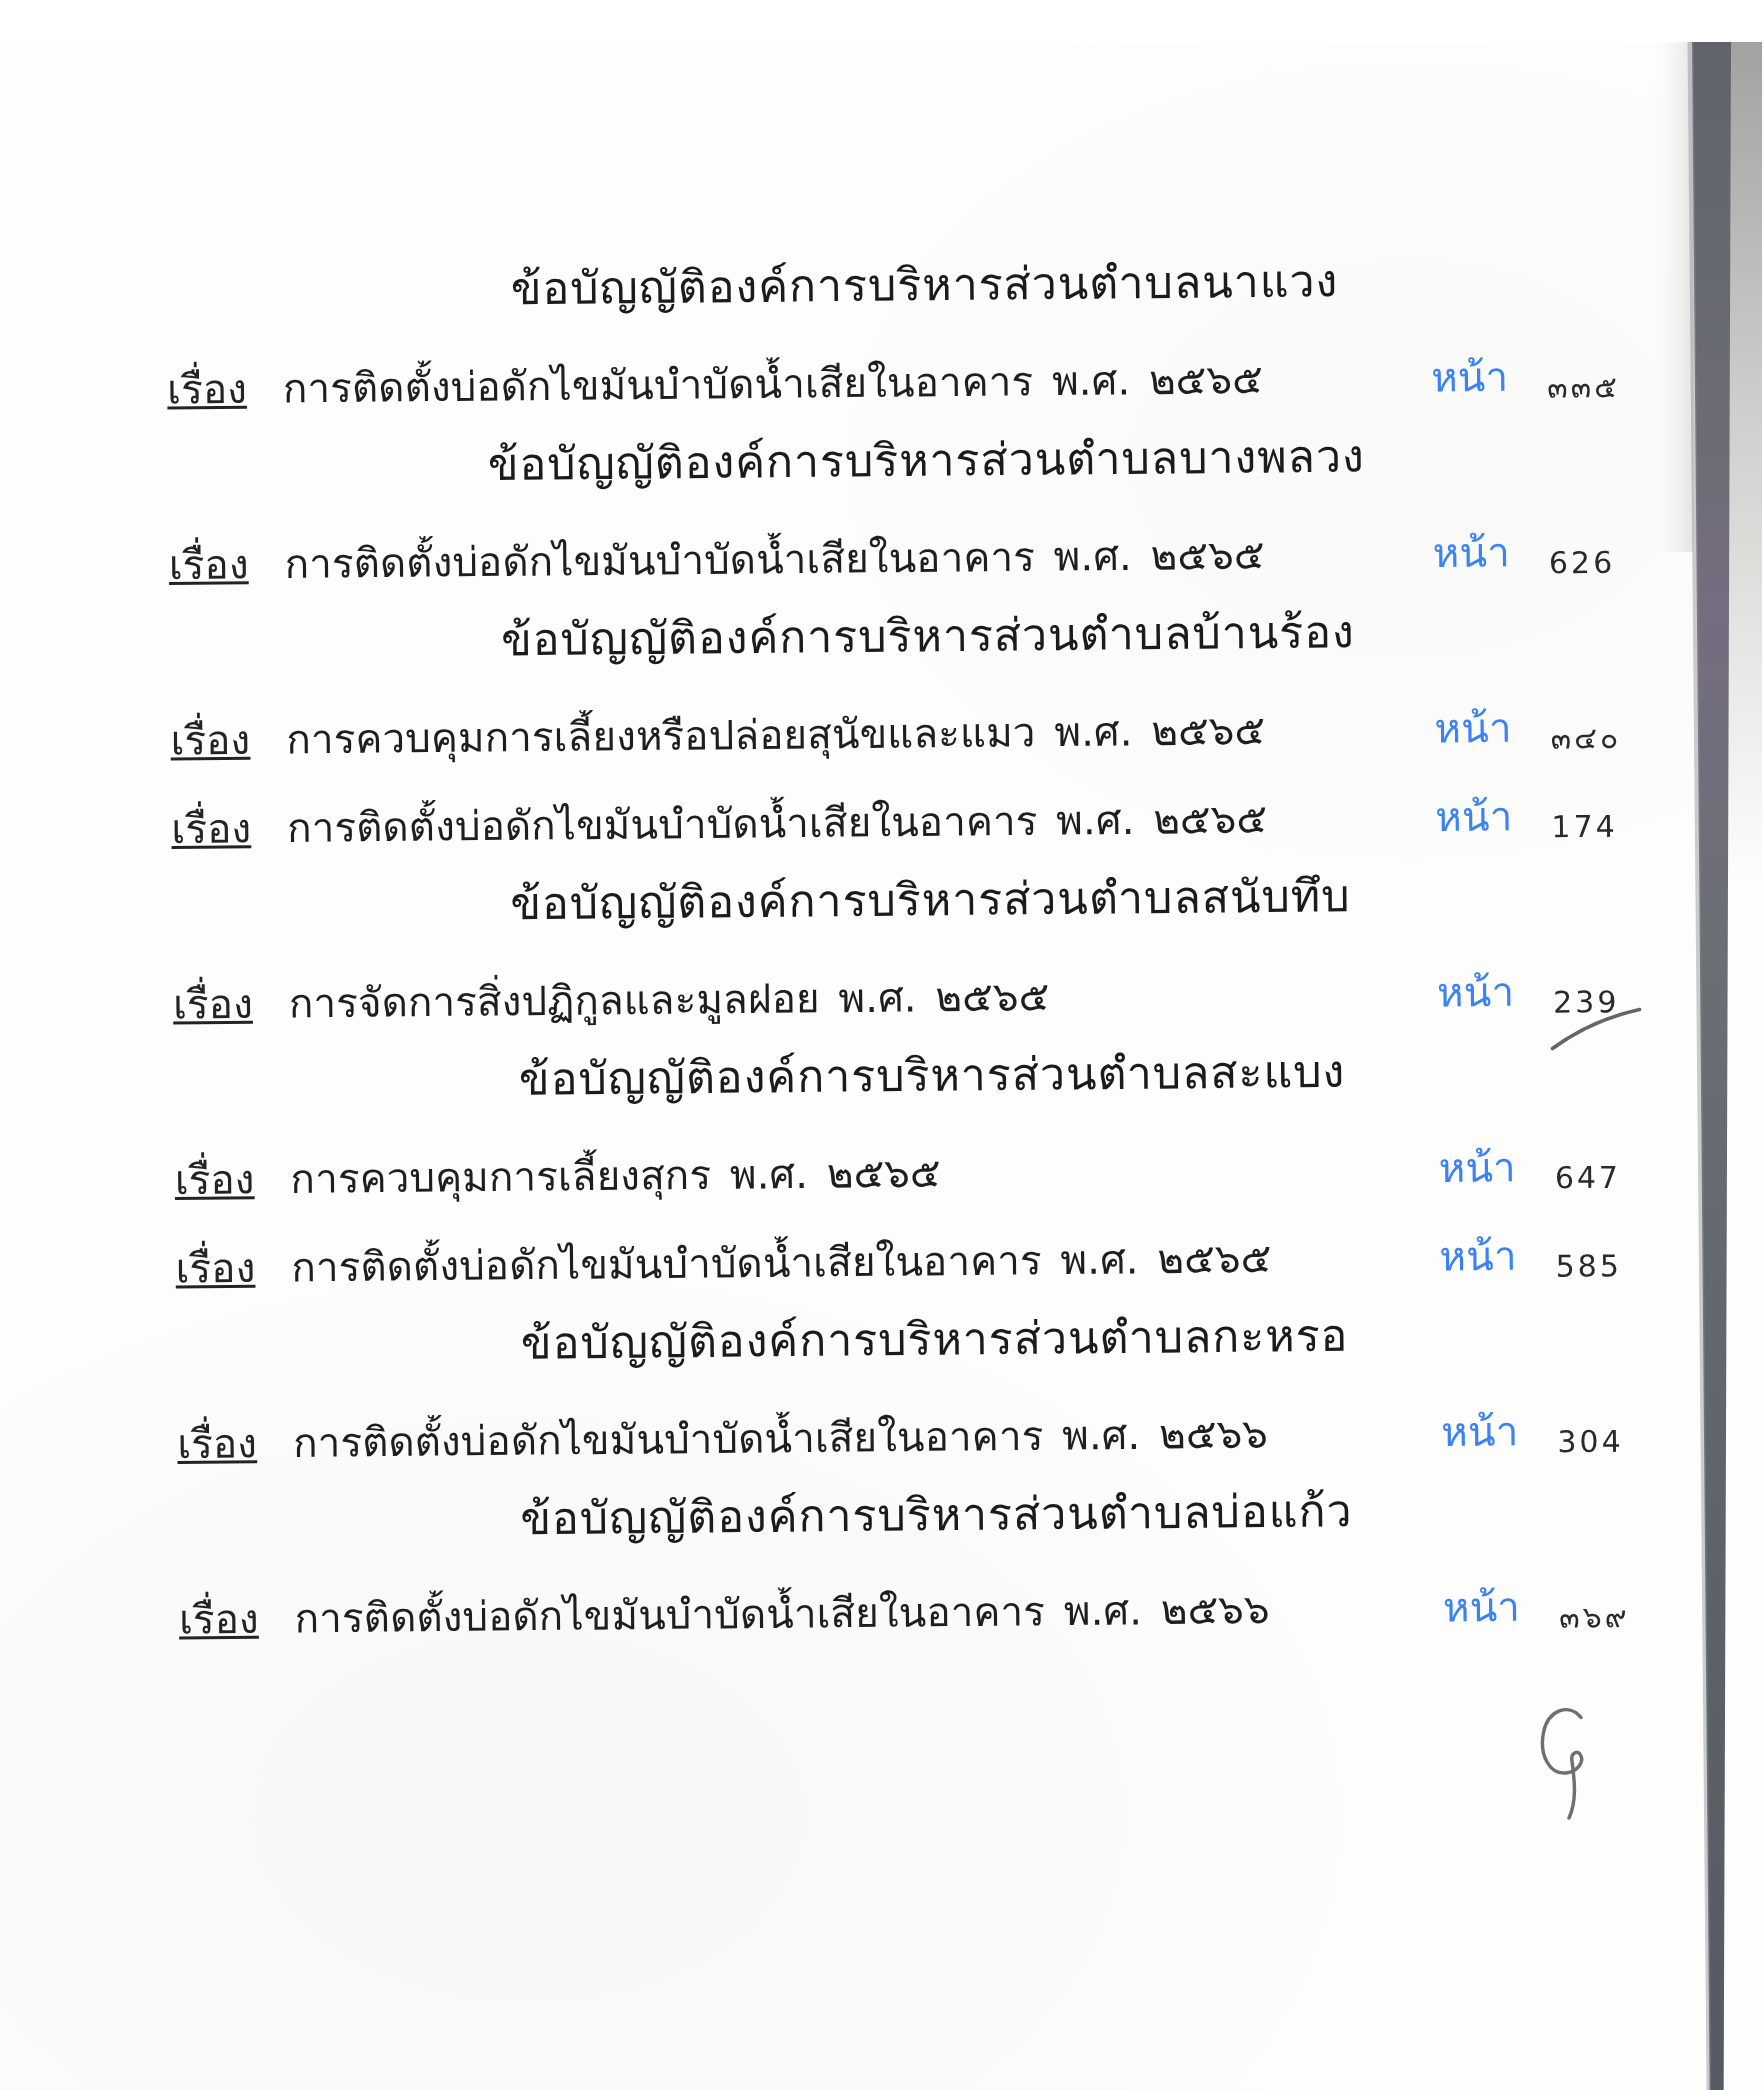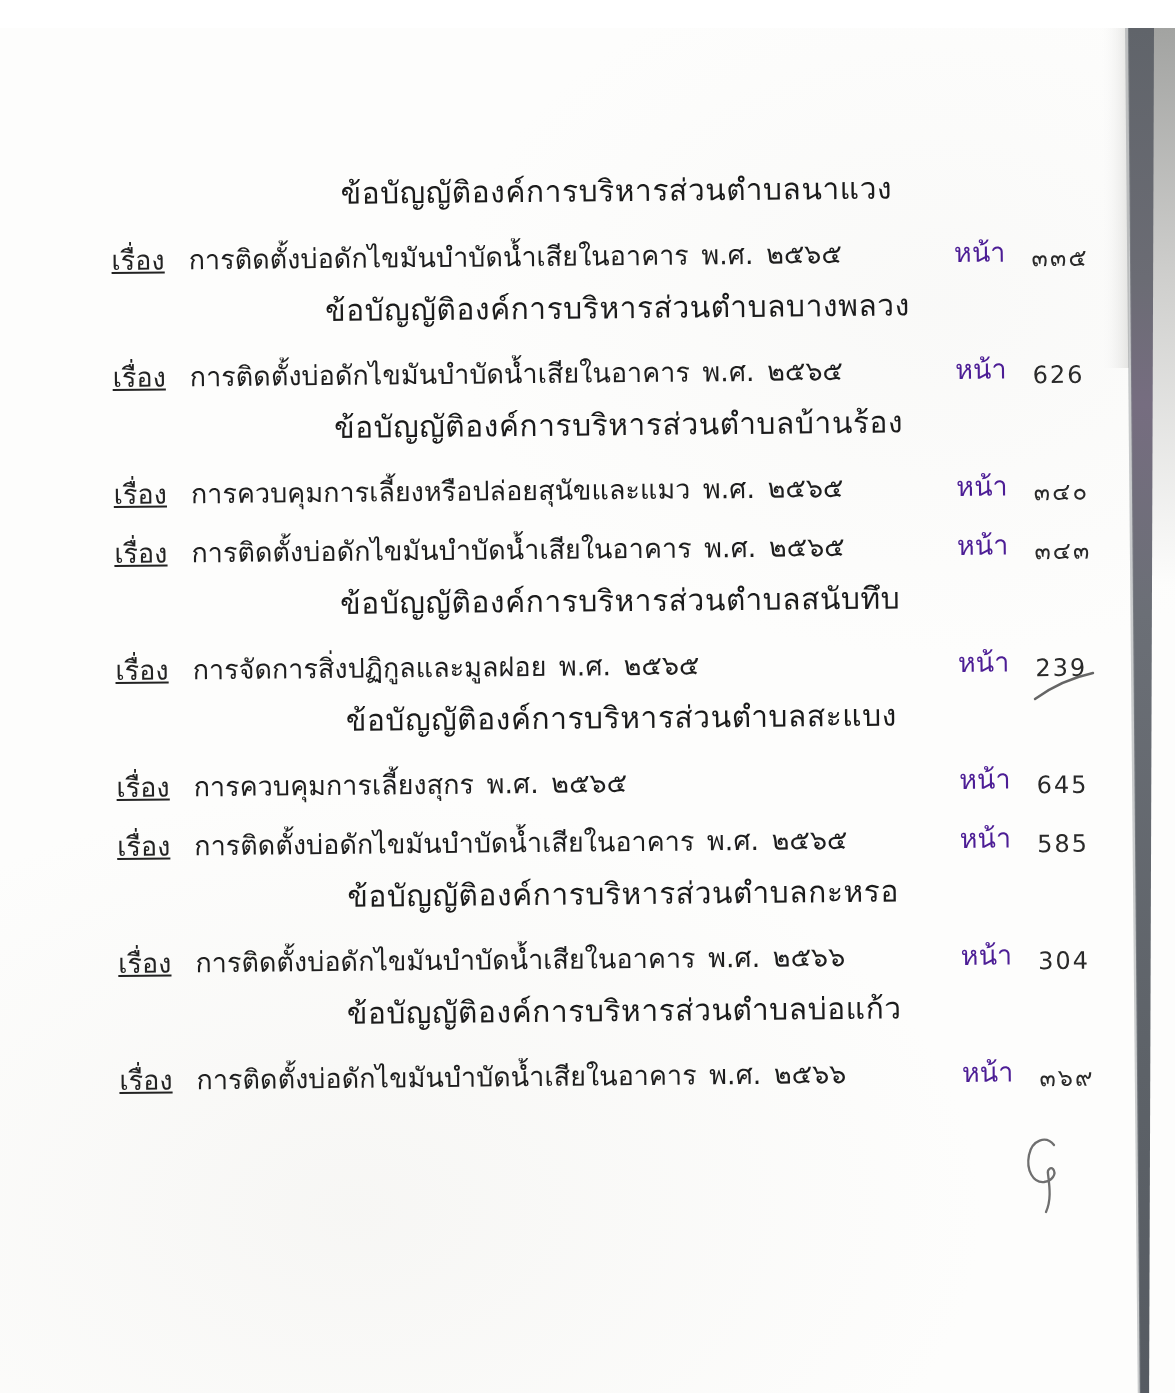--- a/index.html
+++ b/index.html
@@ -65,27 +65,27 @@
     text-decoration: underline;
   }
   .title {
     flex: 1;
     overflow: hidden;
     color: #1e1e1e;
     word-spacing: 4px;
   }
   .page-label {
     margin-left: 12px;
-    color: #4c1d95;
+    color: #3b82f6;
   }
   .page-num {
     width: 78px;
     margin-left: 26px;
     padding-top: 6px;
-    font-size: 24px;
+    font-size: 20px;
     letter-spacing: 2px;
     color: #2a2a2a;
   }
   .artifacts {
     position: absolute;
     top: 0;
     left: 0;
     pointer-events: none;
   }
 </style>
@@ -113,35 +113,35 @@
       <div class="toc-row">
         <span class="subject">เรื่อง</span>
         <span class="title">การควบคุมการเลี้ยงหรือปล่อยสุนัขและแมว พ.ศ. ๒๕๖๕</span>
         <span class="page-label">หน้า</span>
         <span class="page-num">๓๔๐</span>
       </div>
       <div class="toc-row">
         <span class="subject">เรื่อง</span>
         <span class="title">การติดตั้งบ่อดักไขมันบำบัดน้ำเสียในอาคาร พ.ศ. ๒๕๖๕</span>
         <span class="page-label">หน้า</span>
-        <span class="page-num">๓๔๓</span>
+        <span class="page-num">174</span>
       </div>
       <div class="toc-heading">ข้อบัญญัติองค์การบริหารส่วนตำบลสนับทึบ</div>
       <div class="toc-row">
         <span class="subject">เรื่อง</span>
         <span class="title">การจัดการสิ่งปฏิกูลและมูลฝอย พ.ศ. ๒๕๖๕</span>
         <span class="page-label">หน้า</span>
         <span class="page-num">239</span>
       </div>
       <div class="toc-heading">ข้อบัญญัติองค์การบริหารส่วนตำบลสะแบง</div>
       <div class="toc-row">
         <span class="subject">เรื่อง</span>
         <span class="title">การควบคุมการเลี้ยงสุกร พ.ศ. ๒๕๖๕</span>
         <span class="page-label">หน้า</span>
-        <span class="page-num">645</span>
+        <span class="page-num">647</span>
       </div>
       <div class="toc-row">
         <span class="subject">เรื่อง</span>
         <span class="title">การติดตั้งบ่อดักไขมันบำบัดน้ำเสียในอาคาร พ.ศ. ๒๕๖๕</span>
         <span class="page-label">หน้า</span>
         <span class="page-num">585</span>
       </div>
       <div class="toc-heading">ข้อบัญญัติองค์การบริหารส่วนตำบลกะหรอ</div>
       <div class="toc-row">
         <span class="subject">เรื่อง</span>

